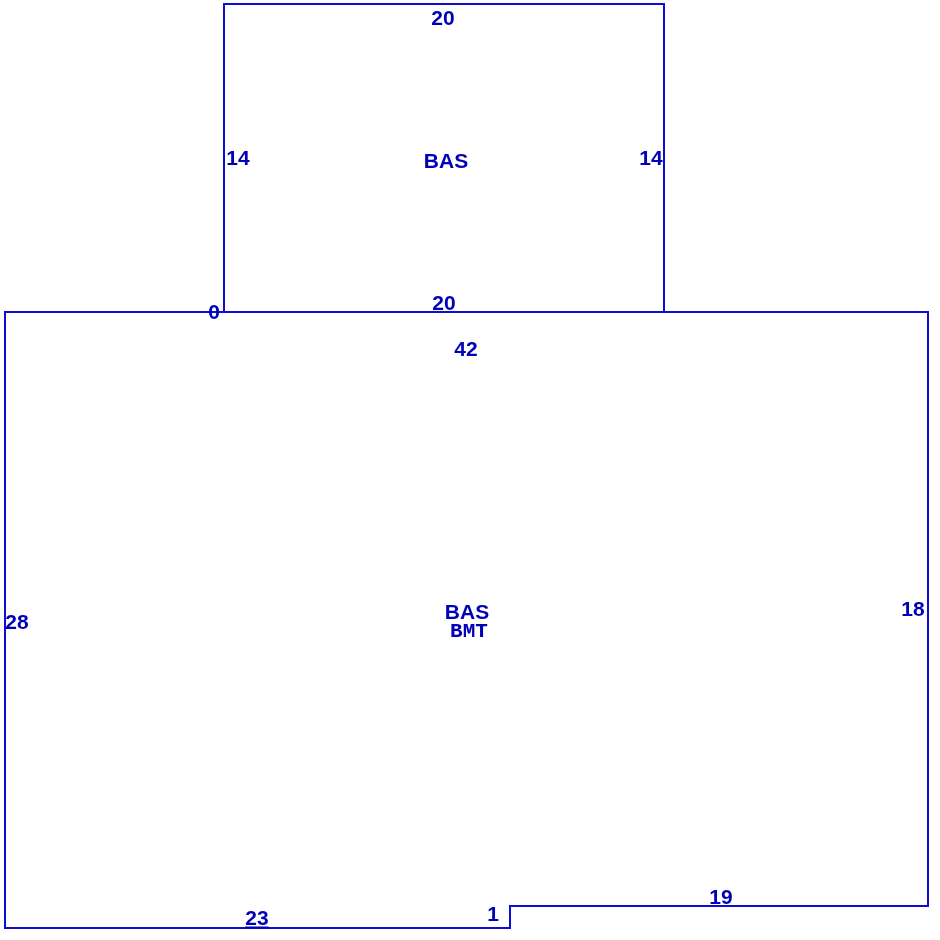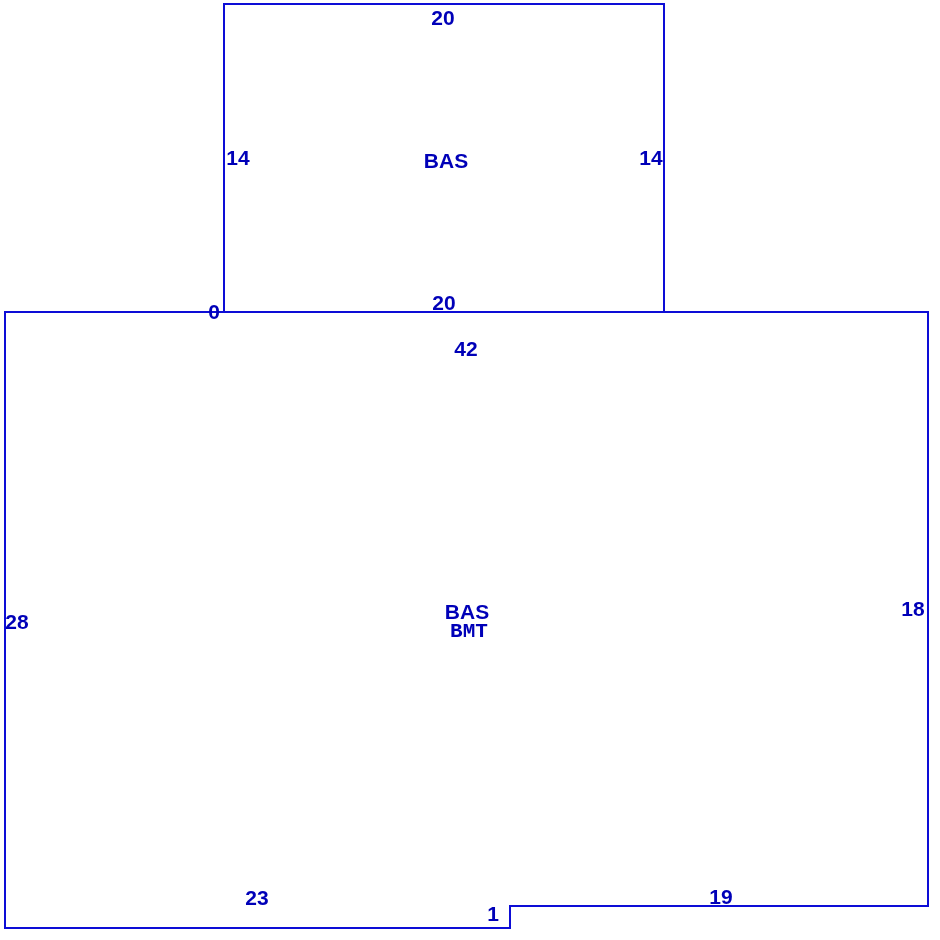--- a/index.html
+++ b/index.html
@@ -66,15 +66,15 @@
 
   <span class="lbl" style="left:214px; top:311px;">0</span>
 
   <span class="lbl" style="left:466px; top:308px;margin-top:40px;">42</span>
   <span class="lbl" style="left:17px; top:621px;">28</span>
   <span class="lbl" style="left:467px; top:611px;">BAS</span>
   <span class="lbl" style="left:469px; top:631px;font-family:Liberation Mono, monospace;">BMT</span>
   <span class="lbl" style="left:913px; top:608px;">18</span>
   <span class="lbl" style="left:721px; top:896px;text-align:right;">19</span>
   <span class="lbl" style="left:493px; top:913px;">1</span>
-  <span class="lbl" style="left:257px; top:897px;">23</span>
+  <span class="lbl" style="left:257px; top:917px;text-decoration:underline;">23</span>
 
 </div>
 
 </body></html>

